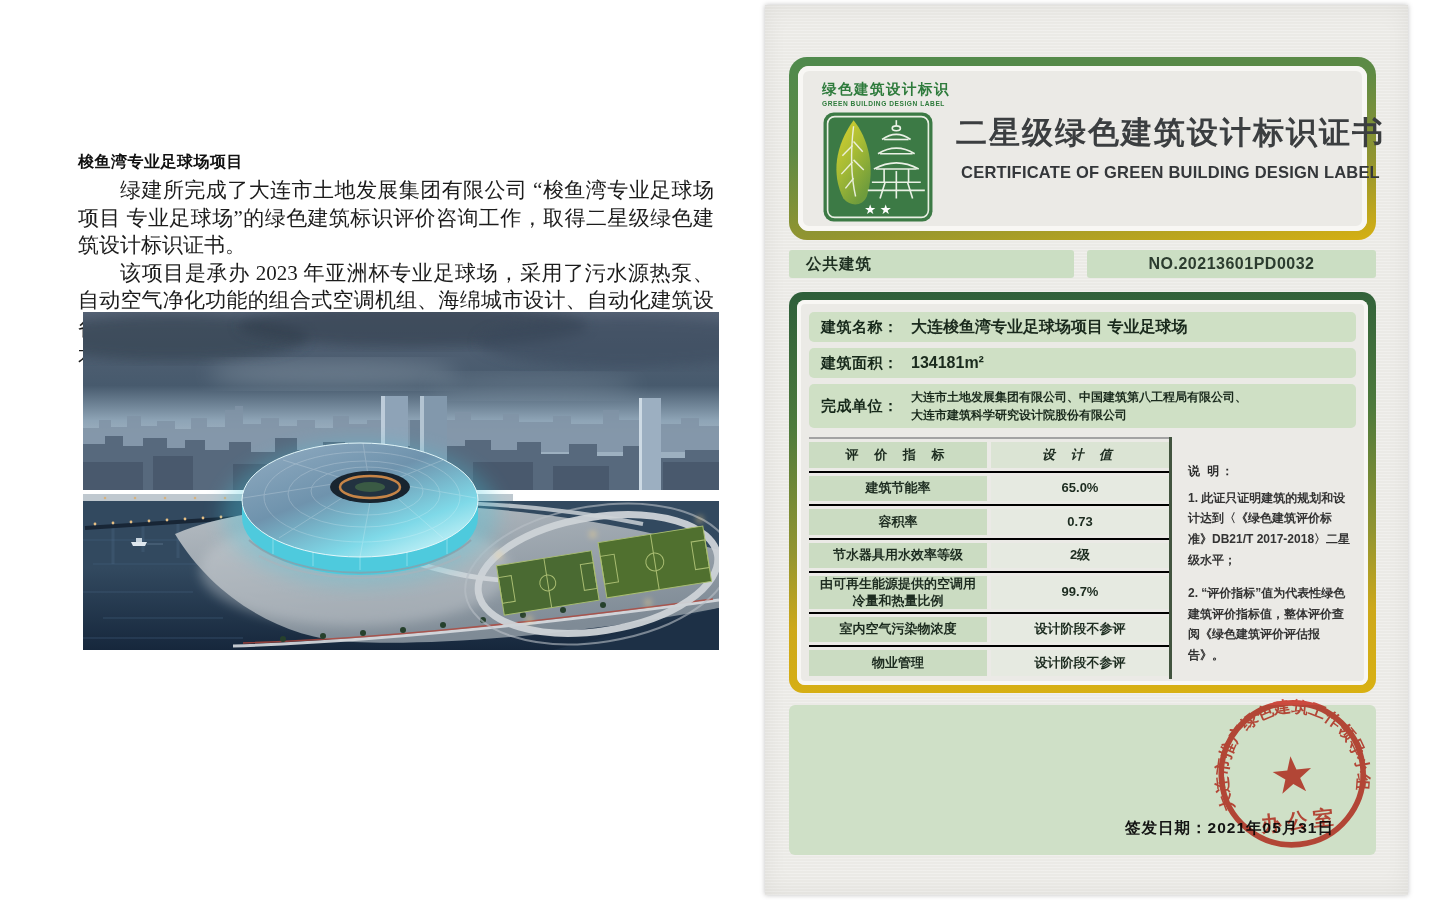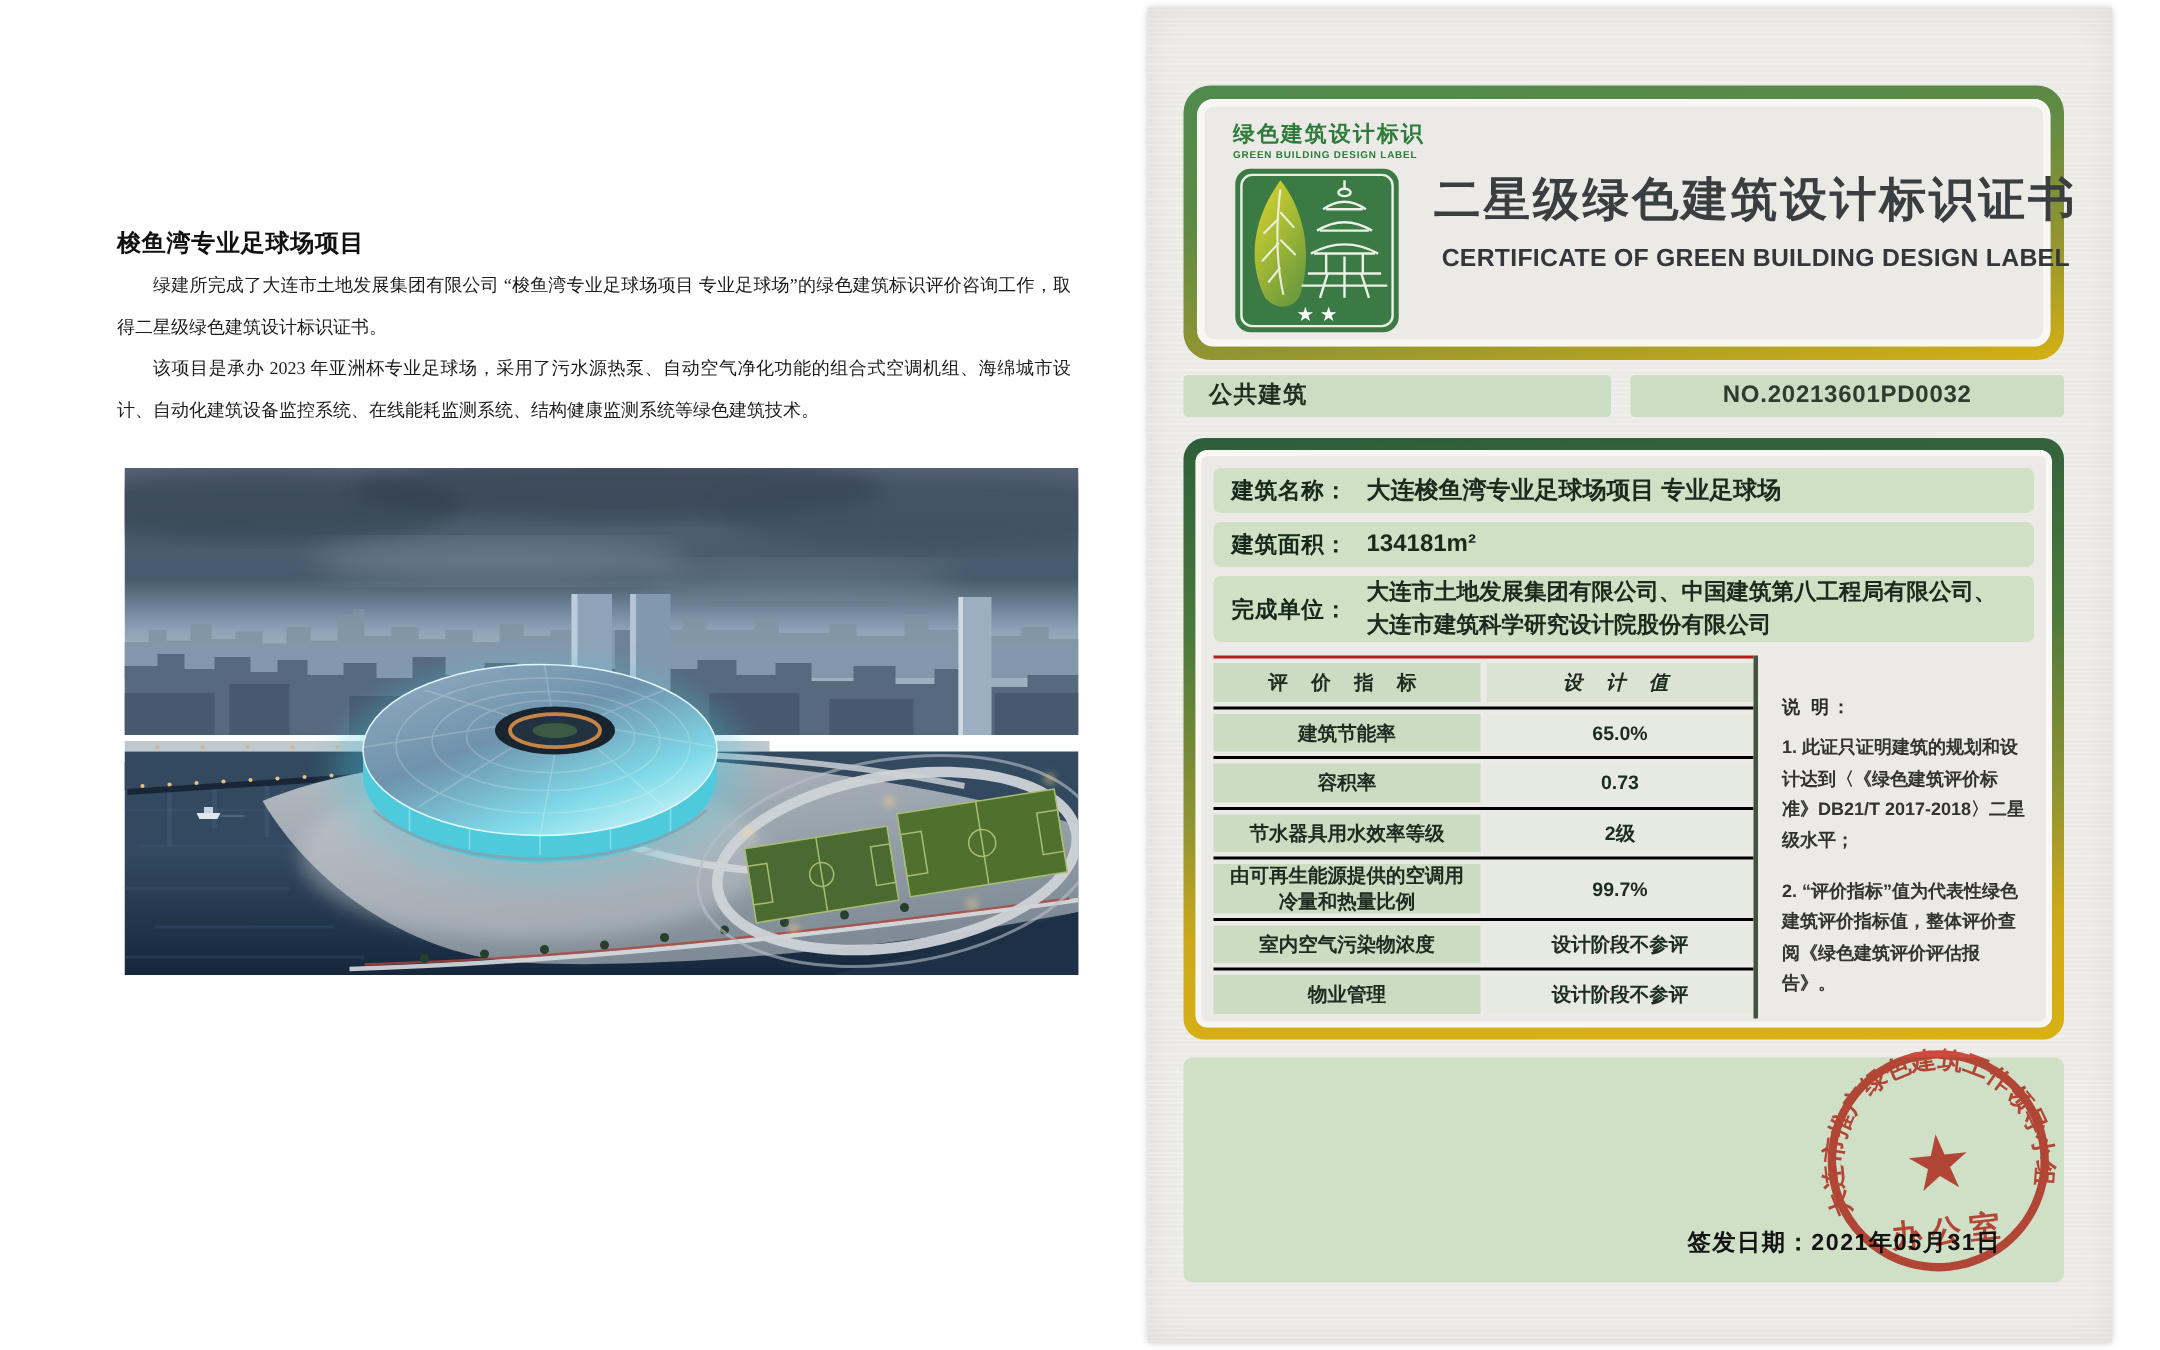--- a/index.html
+++ b/index.html
@@ -4,21 +4,21 @@
 <style>
   * { margin:0; padding:0; box-sizing:border-box; }
   html,body { width:1440px; height:900px; background:#ffffff; overflow:hidden;
               font-family:"Liberation Sans", sans-serif; }
 
   
   .doc-page { position:absolute; left:0; top:0; width:765px; height:900px; background:#ffffff; }
   .doc-title { position:absolute; left:78px; top:152px; font-family:"Liberation Serif", serif;
                font-size:16px; font-weight:700; color:#111; letter-spacing:.5px;text-align:right; }
   .doc-body { position:absolute; left:78px; top:177px; width:636px;
-              font-family:"Liberation Serif", serif; font-size:12px; line-height:27.5px;
+              font-family:"Liberation Serif", serif; font-size:21px; line-height:27.5px;
               color:#1c1c1c; text-align:justify; }
   .doc-body p { text-indent:2em; }
   .figure-wrap { position:absolute; left:83px; top:312px; width:636px; height:338px; }
   .figure-wrap svg { display:block; width:100%; height:100%; }
 
   
   .certificate { position:absolute; left:765px; top:5px; width:643px; height:890px;
                  background:#ebeae6;
                  background-image:repeating-linear-gradient(0deg, rgba(255,255,255,.28) 0 1px, rgba(0,0,0,0) 1px 3px);
                  box-shadow:0 0 5px rgba(0,0,0,.25), inset 0 0 24px rgba(0,0,0,.06); }
@@ -50,26 +50,26 @@
                 border-radius:14px; padding:8px;
                 background:linear-gradient(178deg,#2e5e3a 0%,#4d7a3c 32%,#939530 62%,#cda81a 80%,#d9b112 100%); }
   .main-panel-inner { width:100%; height:100%; border-radius:8px; background:#ebeae6;
                 box-shadow:inset 0 0 0 4px #f8f7f4; padding:12px 12px 6px; display:flex; flex-direction:column; }
   .info-row { display:flex; background:#cfe0c5; border-radius:5px; margin-bottom:6px;
               padding:3px 8px 3px 12px; align-items:center; }
   .info-row.h30 { min-height:30px; }
   .info-row.h44 { min-height:44px; }
   .info-label { font-size:15px; font-weight:700; color:#16281a; flex:none; width:90px; letter-spacing:.5px; }
   .info-value { font-size:16px; font-weight:700; color:#1a2a1d; white-space:pre-line; }
-  .info-value.small { font-size:15px; line-height:1.5; }
+  .info-value.small { font-size:12px; line-height:1.5; }
 
   .table-area { display:flex; flex:1; margin-top:3px; }
   .metrics-table { width:360px; flex:none; display:flex; flex-direction:column; }
   .t-row { display:flex; gap:4px; border-top:2px solid #000000; padding:3px 0; flex:1; }
-  .t-row:first-child { border-top:2px solid #b91c1c; }
+  .t-row:first-child { border-top:2px solid #a3a3a3; }
   .t-cell { display:flex; align-items:center; justify-content:center; text-align:center;
             font-size:13px; font-weight:700; color:#1d2c20; white-space:pre-line; line-height:1.25; }
   .t-cell-l { width:178px; flex:none; background:#cbdcc2; }
   .t-cell-r { flex:1; background:#e6eae1; }
   .t-head .t-cell { letter-spacing:6px; }
   .t-head .t-cell-r { background:#dbe4d4;font-style:italic; }
   .v-divider { width:3px; background:#42543f; flex:none; }
   .notes-area { flex:1; padding:24px 4px 0 16px; font-size:12px; line-height:1.72; color:#2a2a2a; }
   .notes-heading { font-weight:700; margin-bottom:6px; letter-spacing:2px; }
   .notes-item { margin-bottom:13px; font-weight:700; color:#333; }

